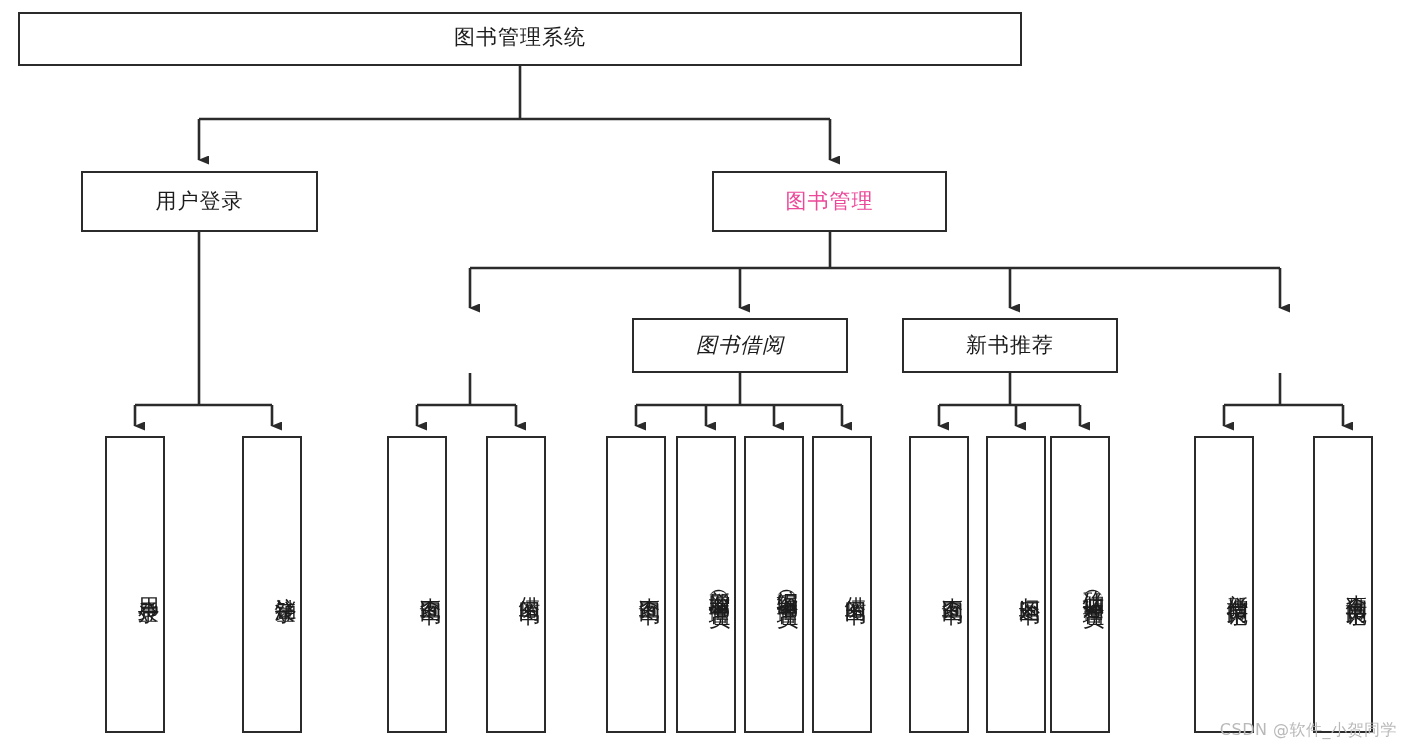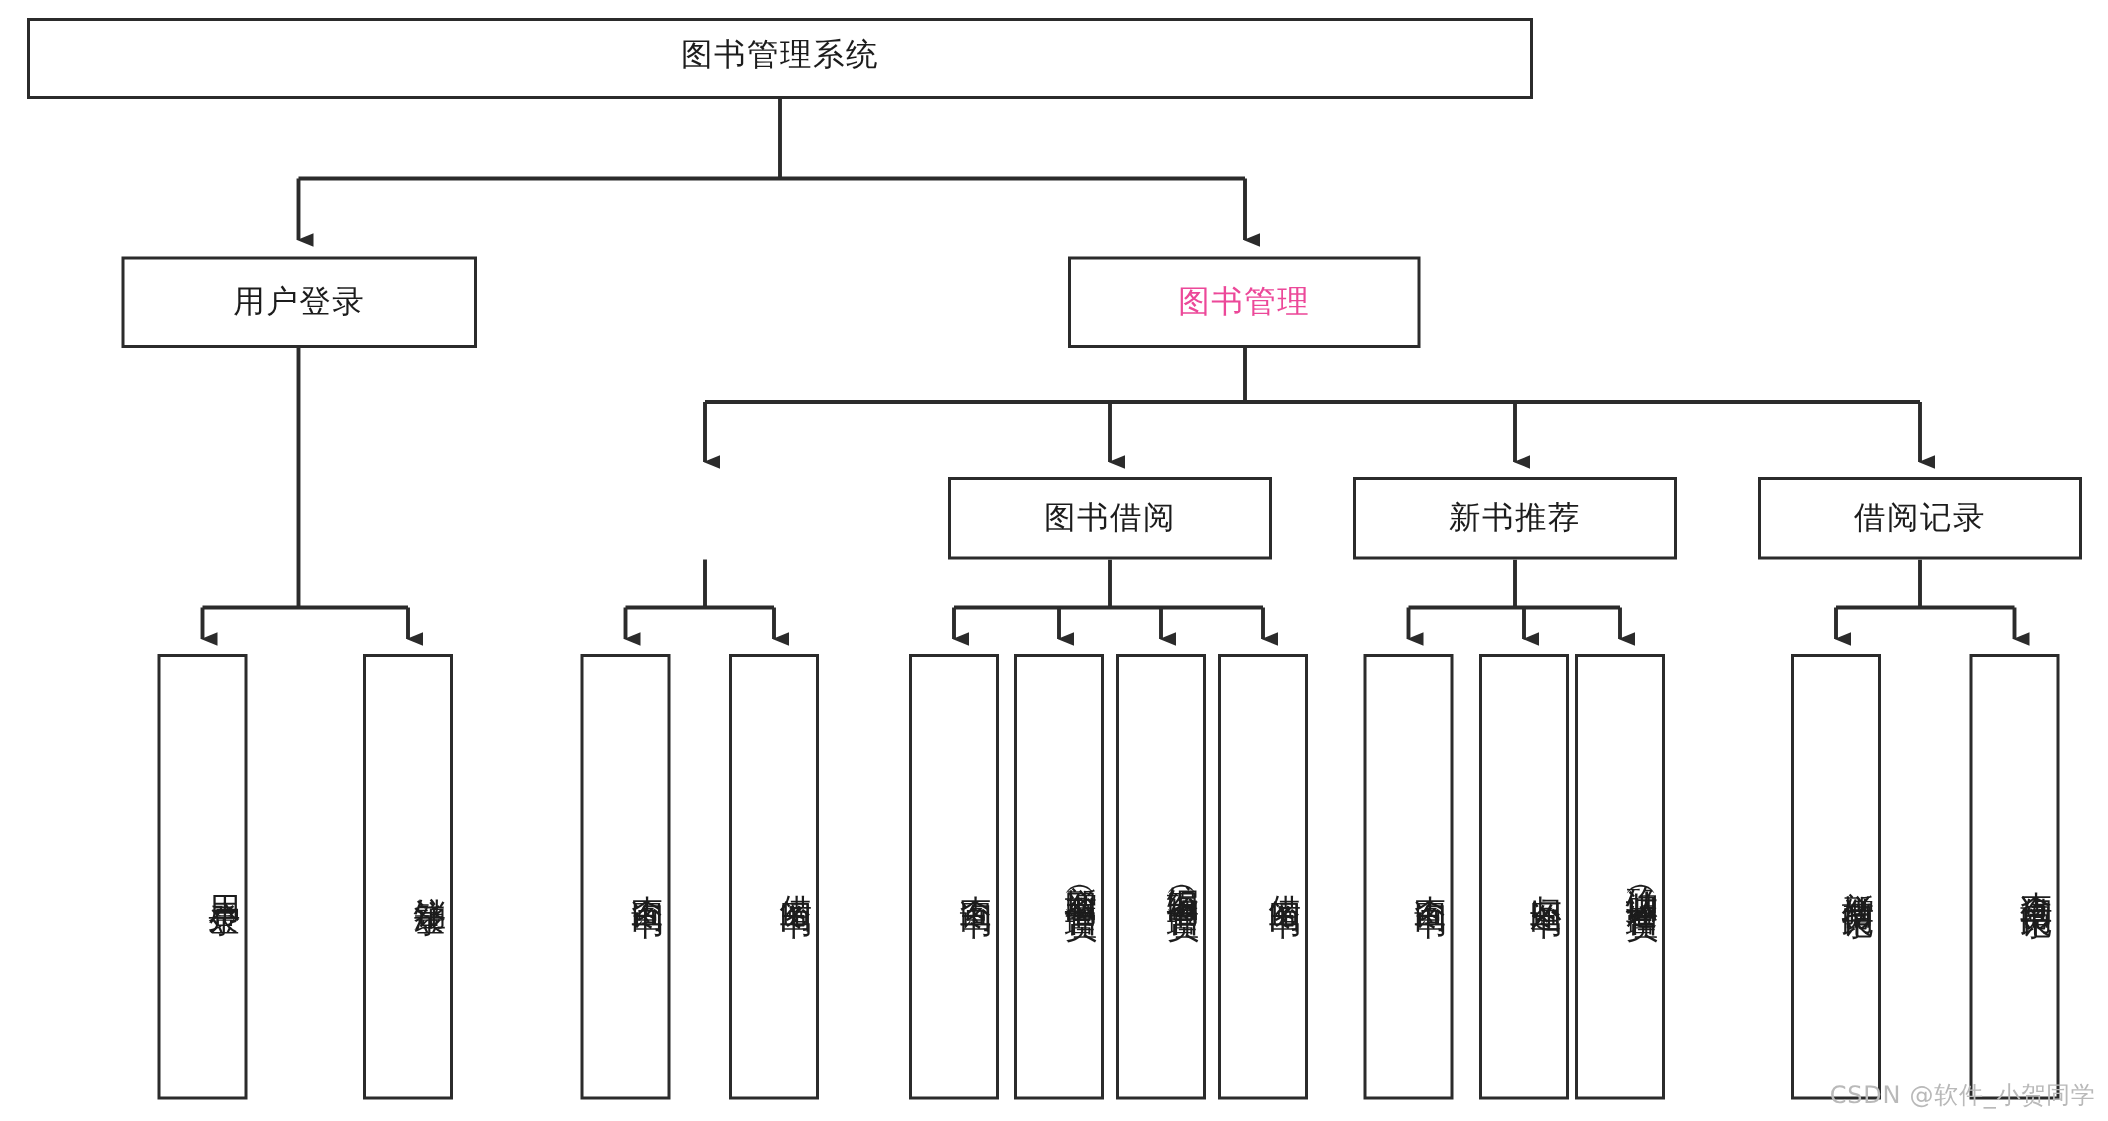--- a/index.html
+++ b/index.html
@@ -130,23 +130,22 @@
       <line x1="1224" y1="405" x2="1224" y2="426" marker-end="url(#arrowhead)"></line>
       <line x1="1343" y1="405" x2="1343" y2="426" marker-end="url(#arrowhead)"></line>
     </g>
   </svg>
 
   <div class="node horizontal node-root" style="left: 18px; top: 12px; width: 1004px; height: 54px; border-color: rgb(43, 43, 43); background: rgb(255, 255, 255); color: rgb(28, 28, 28); font-family: Liberation Mono, monospace;">图书管理系统</div>
 
   <div class="node horizontal" style="left: 81px; top: 171px; width: 237px; height: 61px; border-color: rgb(43, 43, 43); background: rgb(255, 255, 255); color: rgb(28, 28, 28);">用户登录</div>
   <div class="node horizontal" style="left: 712px; top: 171px; width: 235px; height: 61px; border-color: rgb(43, 43, 43); background: rgb(255, 255, 255); color: #ec4899;">图书管理</div>
 
-  <div class="node horizontal" style="left: 632px; top: 318px; width: 216px; height: 55px; border-color: rgb(43, 43, 43); background: rgb(255, 255, 255); color: rgb(28, 28, 28);">图书借阅</div>
+  <div class="node horizontal" style="left: 632px; top: 318px; width: 216px; height: 55px; border-color: rgb(43, 43, 43); background: rgb(255, 255, 255); color: rgb(28, 28, 28); font-style: italic;">图书借阅</div>
   <div class="node horizontal" style="left: 902px; top: 318px; width: 216px; height: 55px; border-color: rgb(43, 43, 43); background: rgb(255, 255, 255); color: rgb(28, 28, 28);">新书推荐</div>
-  <div class="node horizontal" style="left: 1172px; top: 318px; width: 216px; height: 55px; border-color: rgb(43, 43, 43); background: rgb(255, 255, 255); color: rgb(28, 28, 28);">借阅记录</div>
 
   <div class="node vertical" style="left: 105px; top: 436px; width: 60px; height: 297px; border-color: rgb(43, 43, 43); background: rgb(255, 255, 255); color: rgb(28, 28, 28);">用户登录</div>
   <div class="node vertical" style="left: 242px; top: 436px; width: 60px; height: 297px; border-color: rgb(43, 43, 43); background: rgb(255, 255, 255); color: rgb(28, 28, 28);">注销登录</div>
   <div class="node vertical" style="left: 387px; top: 436px; width: 60px; height: 297px; border-color: rgb(43, 43, 43); background: rgb(255, 255, 255); color: rgb(28, 28, 28);">查询图书</div>
   <div class="node vertical" style="left: 486px; top: 436px; width: 60px; height: 297px; border-color: rgb(43, 43, 43); background: rgb(255, 255, 255); color: rgb(28, 28, 28);">借阅图书</div>
   <div class="node vertical" style="left: 606px; top: 436px; width: 60px; height: 297px; border-color: rgb(43, 43, 43); background: rgb(255, 255, 255); color: rgb(28, 28, 28);">查询图书</div>
   <div class="node vertical topalign" style="left: 676px; top: 436px; width: 60px; height: 297px; border-color: rgb(43, 43, 43); background: rgb(255, 255, 255); color: rgb(28, 28, 28);">新增图书（管理员）</div>
   <div class="node vertical topalign" style="left: 744px; top: 436px; width: 60px; height: 297px; border-color: rgb(43, 43, 43); background: rgb(255, 255, 255); color: rgb(28, 28, 28);">编辑图书（管理员）</div>
   <div class="node vertical" style="left: 812px; top: 436px; width: 60px; height: 297px; border-color: rgb(43, 43, 43); background: rgb(255, 255, 255); color: rgb(28, 28, 28);">借阅图书</div>
   <div class="node vertical" style="left: 909px; top: 436px; width: 60px; height: 297px; border-color: rgb(43, 43, 43); background: rgb(255, 255, 255); color: rgb(28, 28, 28);">查询图书</div>

